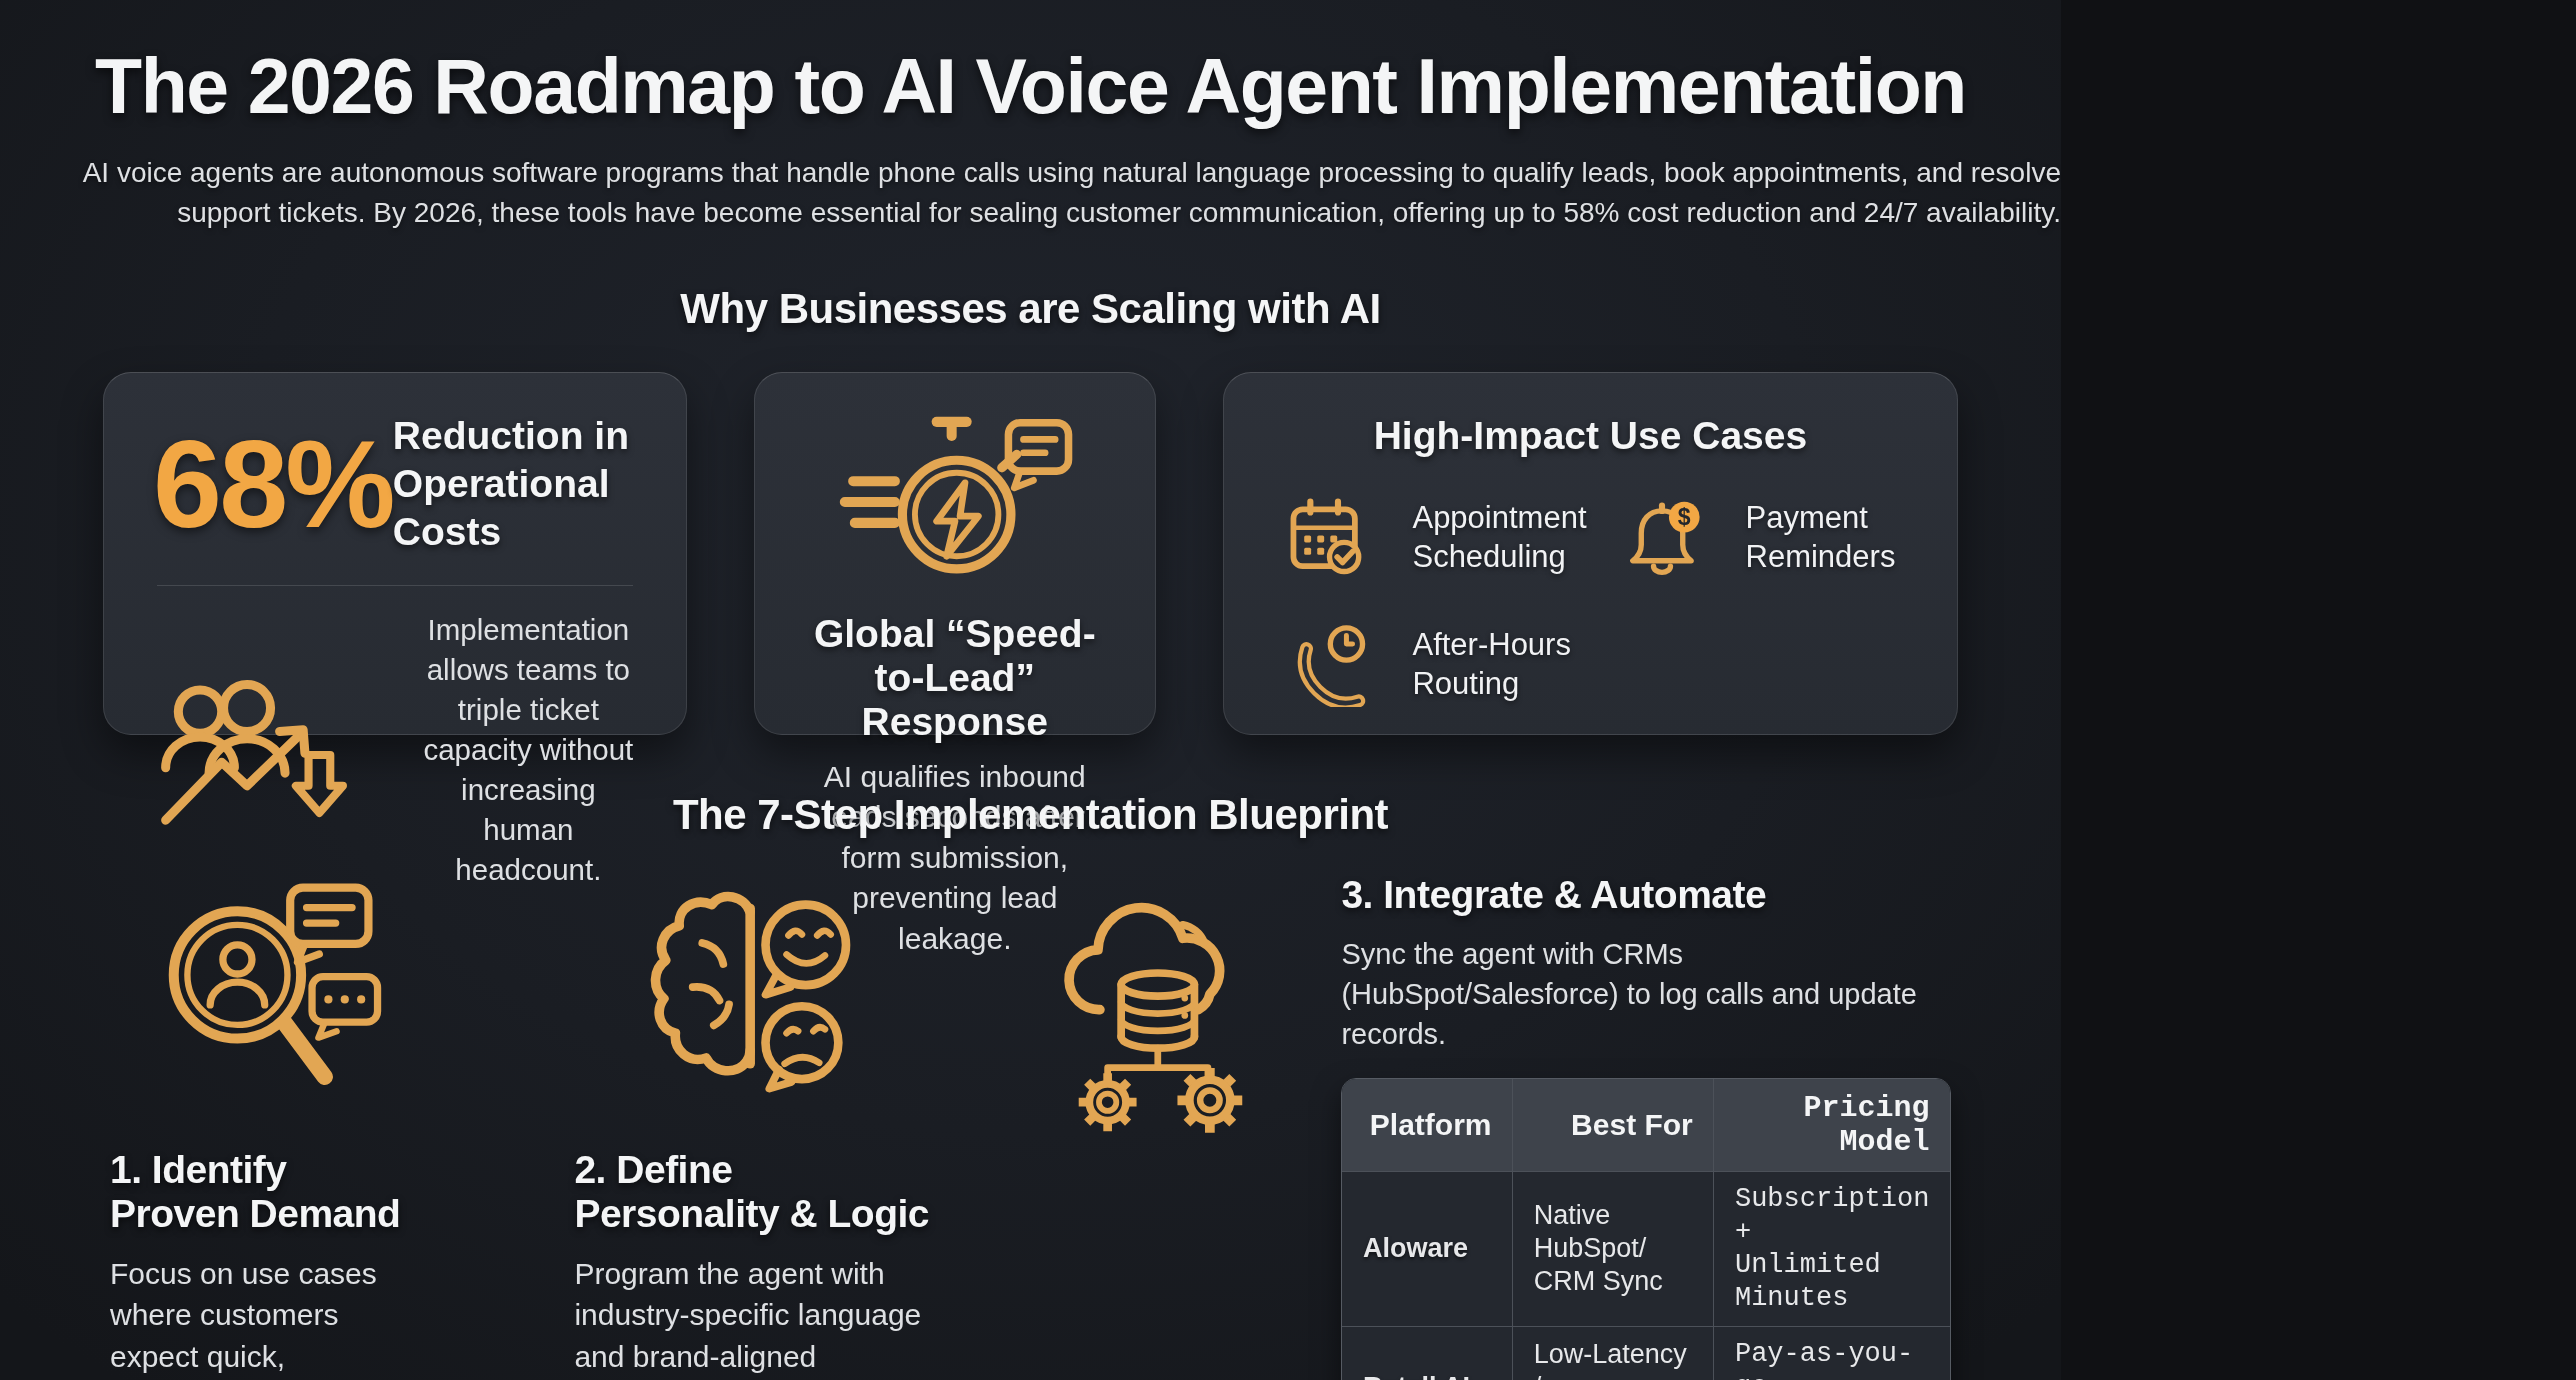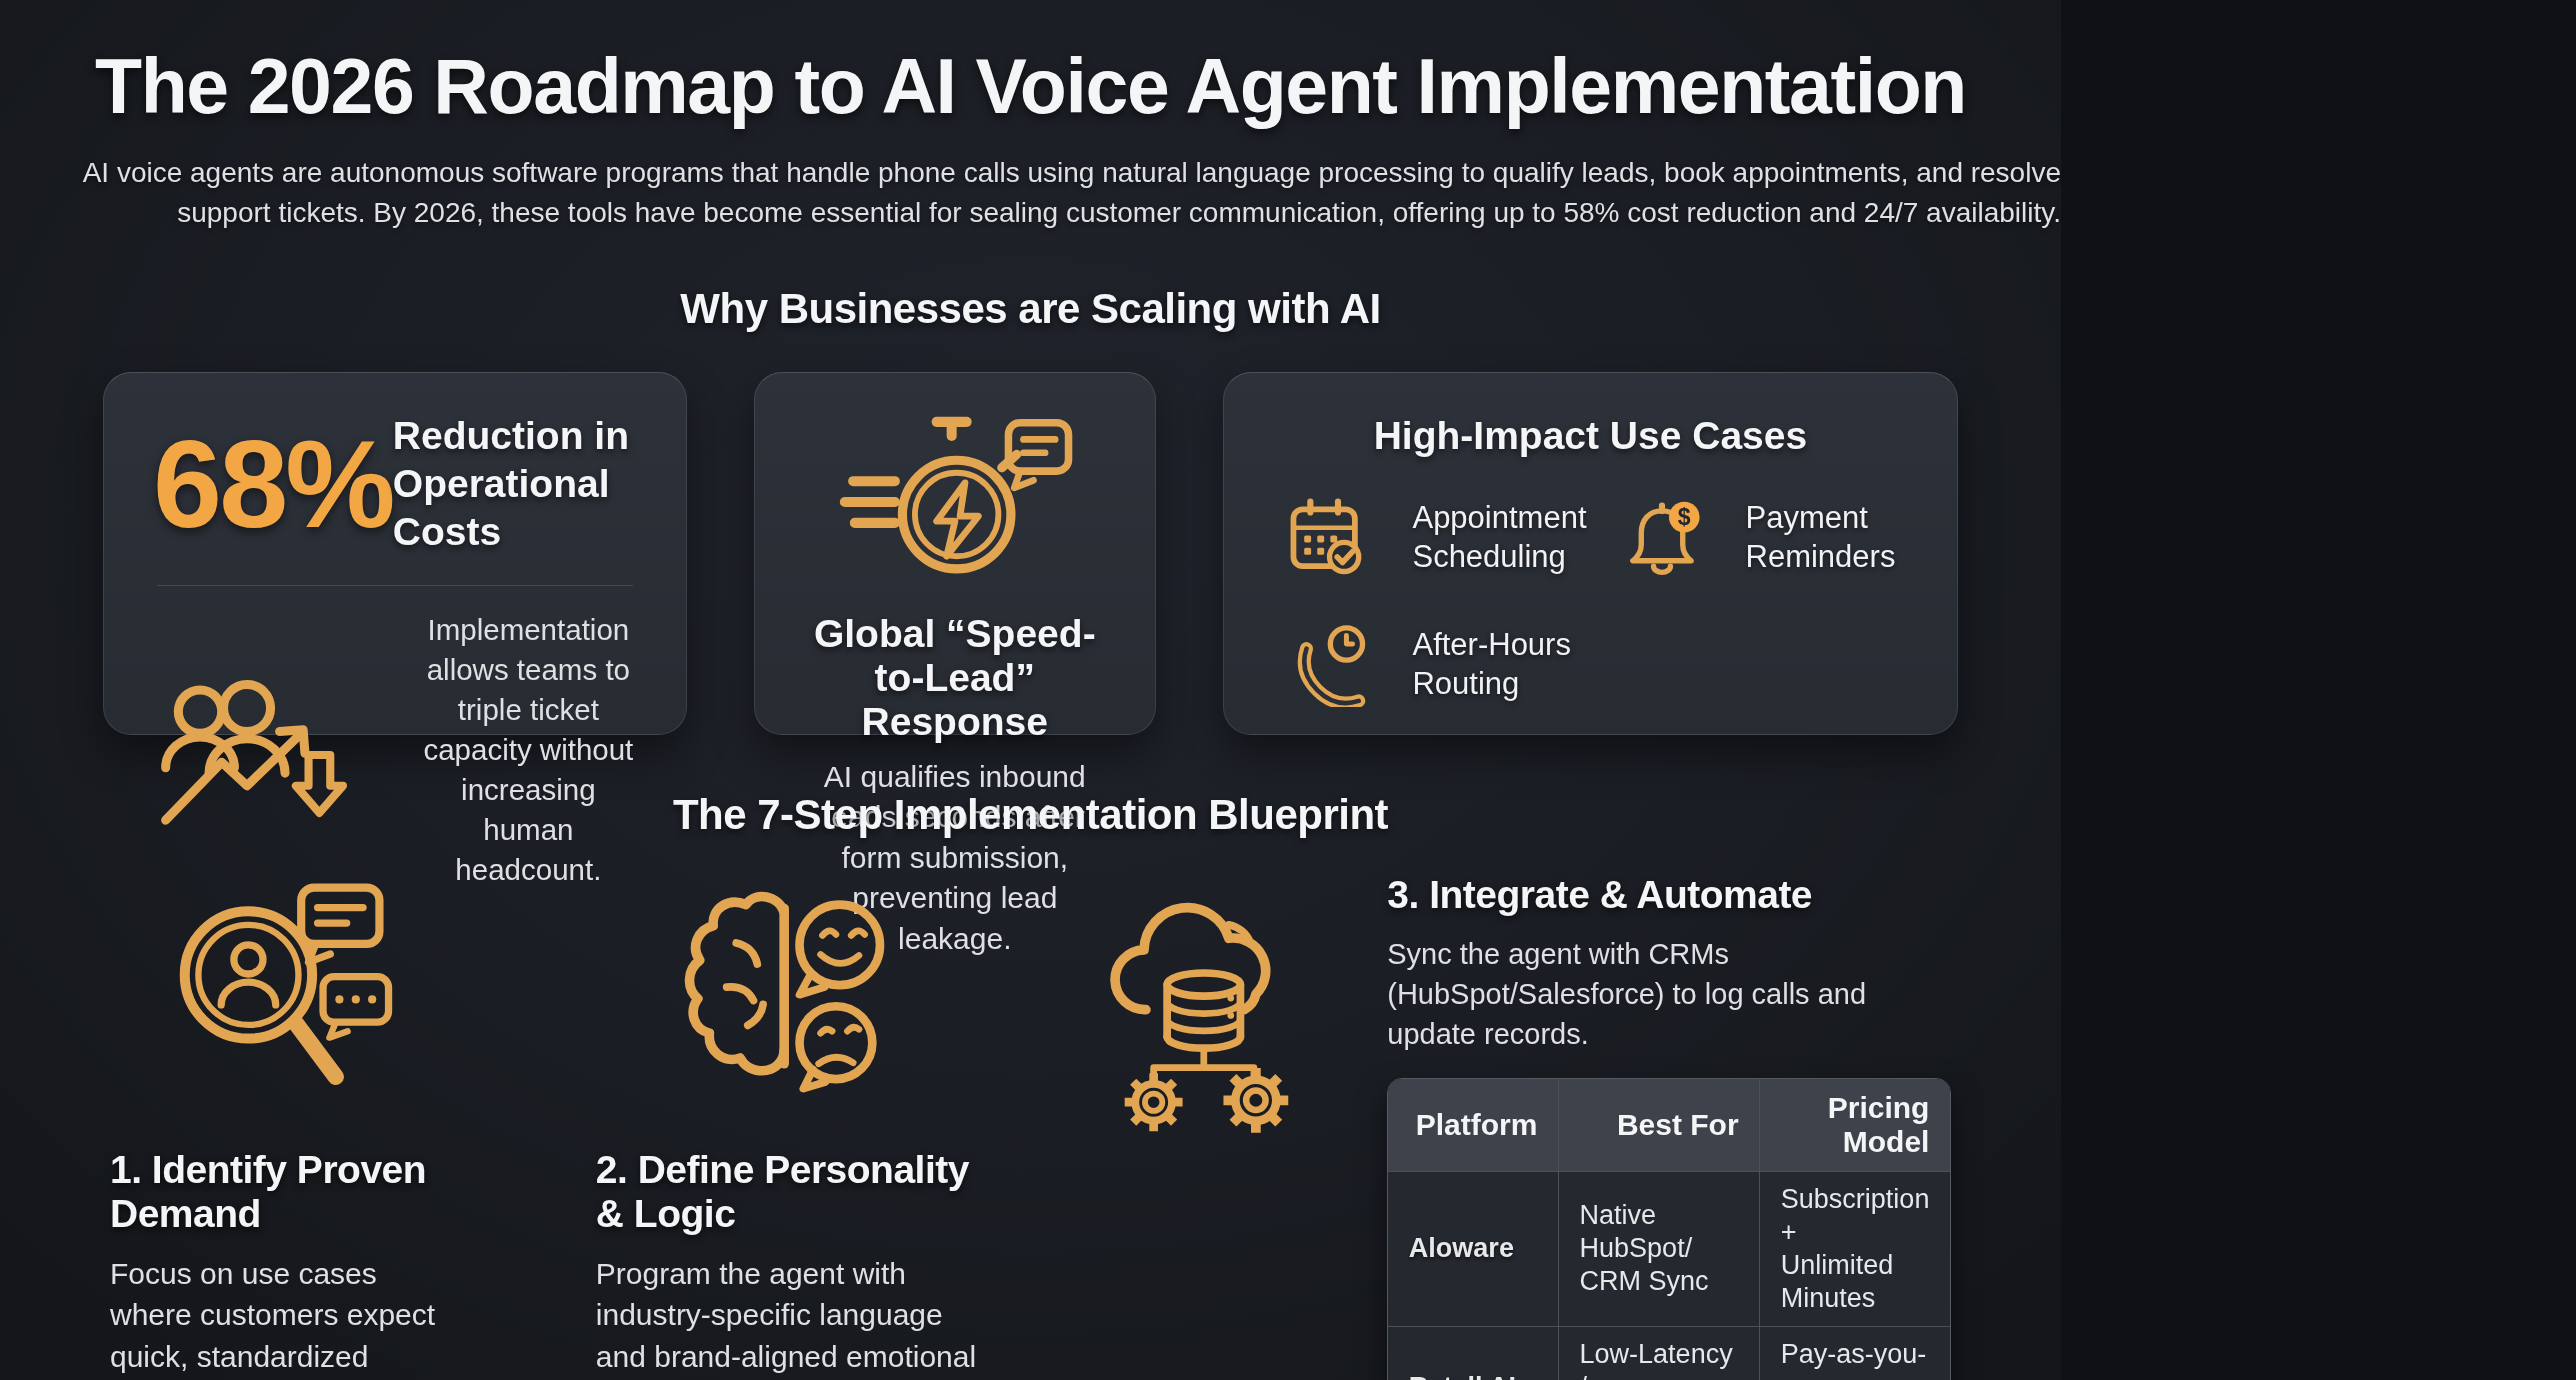--- a/index.html
+++ b/index.html
@@ -80,21 +80,21 @@
   table.cmp{width:100%;border-collapse:collapse;background:#24282F;}
   table.cmp th{
     background:#3E434B;color:var(--txt);font-size:30px;font-weight:700;text-align:right;
     padding:12px 20.6px;border-right:1.9px solid var(--tbl-border);
   }
   table.cmp td{
     font-size:27px;line-height:1.22;color:#E7E8EA;padding:11.2px 20.6px;
     border-top:1.9px solid var(--tbl-border);border-right:1.9px solid var(--tbl-border);
     white-space:pre-line;vertical-align:middle;
   }
-  table.cmp th:last-child,table.cmp td:last-child{border-right:none;}
+  table.cmp th:last-child,table.cmp td:last-child{border-right:none;font-family:Liberation Mono, monospace;}
   td.platform{color:var(--accent);font-weight:700;font-size:30px;text-shadow:0 1.9px 3.7px rgba(0,0,0,.6);}
   col.c-platform{width:18.5%;}col.c-best{width:24%;}col.c-price{width:57.5%;}
   
   .icon *{fill:none;stroke:var(--accent-soft);stroke-linecap:round;stroke-linejoin:round;}
   .icon .f{fill:var(--accent-soft);stroke:none;}
   .icon .fa{fill:var(--accent);stroke:none;}
   .icon .badge{fill:#272B32;stroke:var(--accent-soft);}
   .icon .hollow{stroke:#2B2F37;}
   .icon .ft{fill:#23262C;stroke:none;font:700 30px "Liberation Sans","DejaVu Sans",sans-serif;}
   .icon .teeth{stroke-linecap:butt;}

